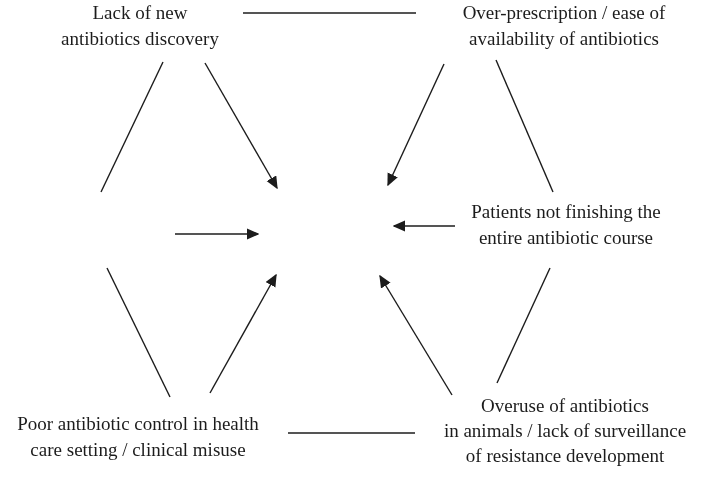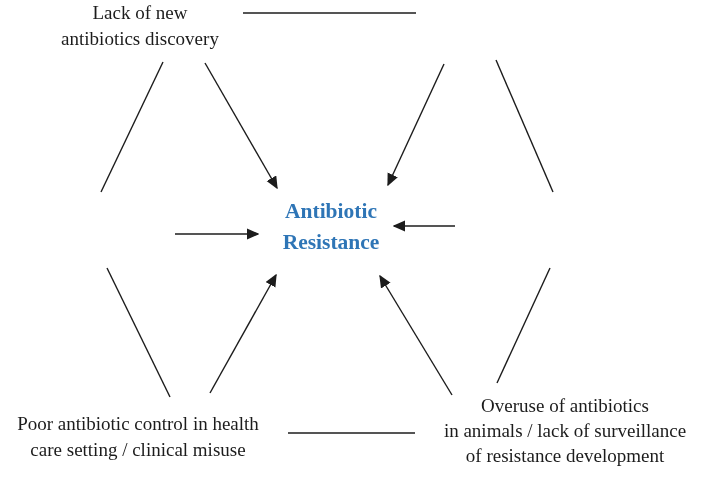--- a/index.html
+++ b/index.html
@@ -74,25 +74,27 @@
     <line x1="288" y1="433" x2="415" y2="433"></line>
     <line x1="163" y1="62" x2="101" y2="192"></line>
     <line x1="107" y1="268" x2="170" y2="397"></line>
     <line x1="496" y1="60" x2="553" y2="192"></line>
     <line x1="550" y1="268" x2="497" y2="383"></line>
   </svg>
 
   <div class="node f-top-left">Lack of new
 antibiotics discovery</div>
 
+  <div class="node f-top-right">Over-prescription / ease of
+availability of antibiotics</div>
 
 
-  <div class="node center-node">Antibiotic
-Resistance</div>
 
+  <div class="node f-mid-right">Patients not finishing the
+entire antibiotic course</div>
 
   <div class="node f-bottom-left">Poor antibiotic control in health
 care setting / clinical misuse</div>
 
   <div class="node tight f-bottom-right">Overuse of antibiotics
 in animals / lack of surveillance
 of resistance development</div>
 
 </div>
 

